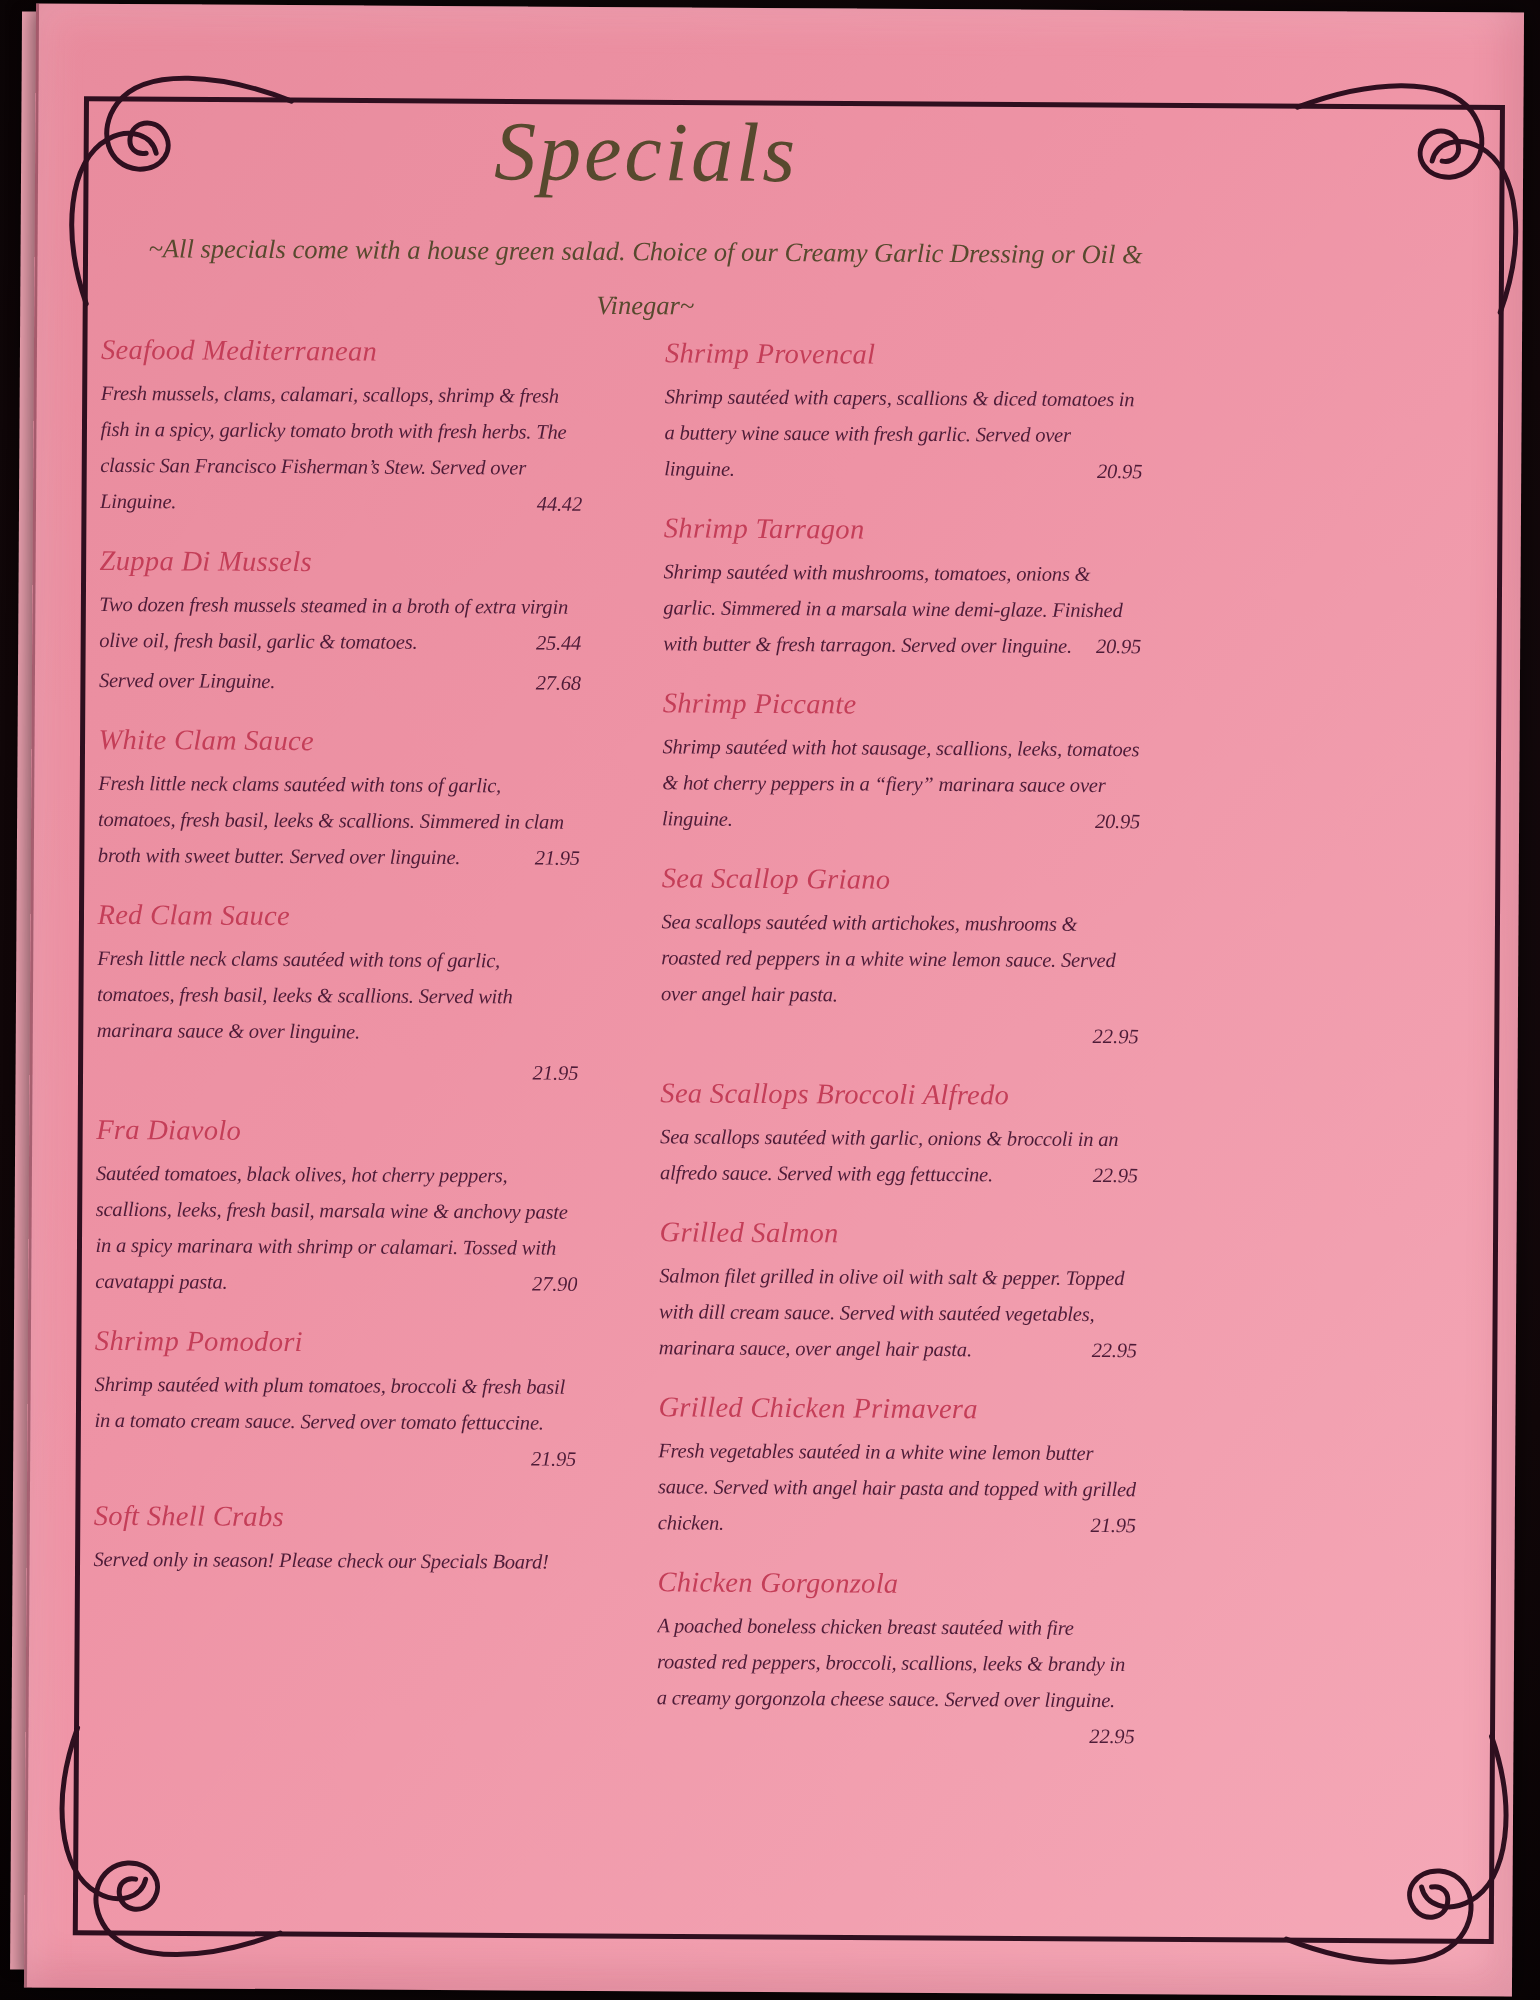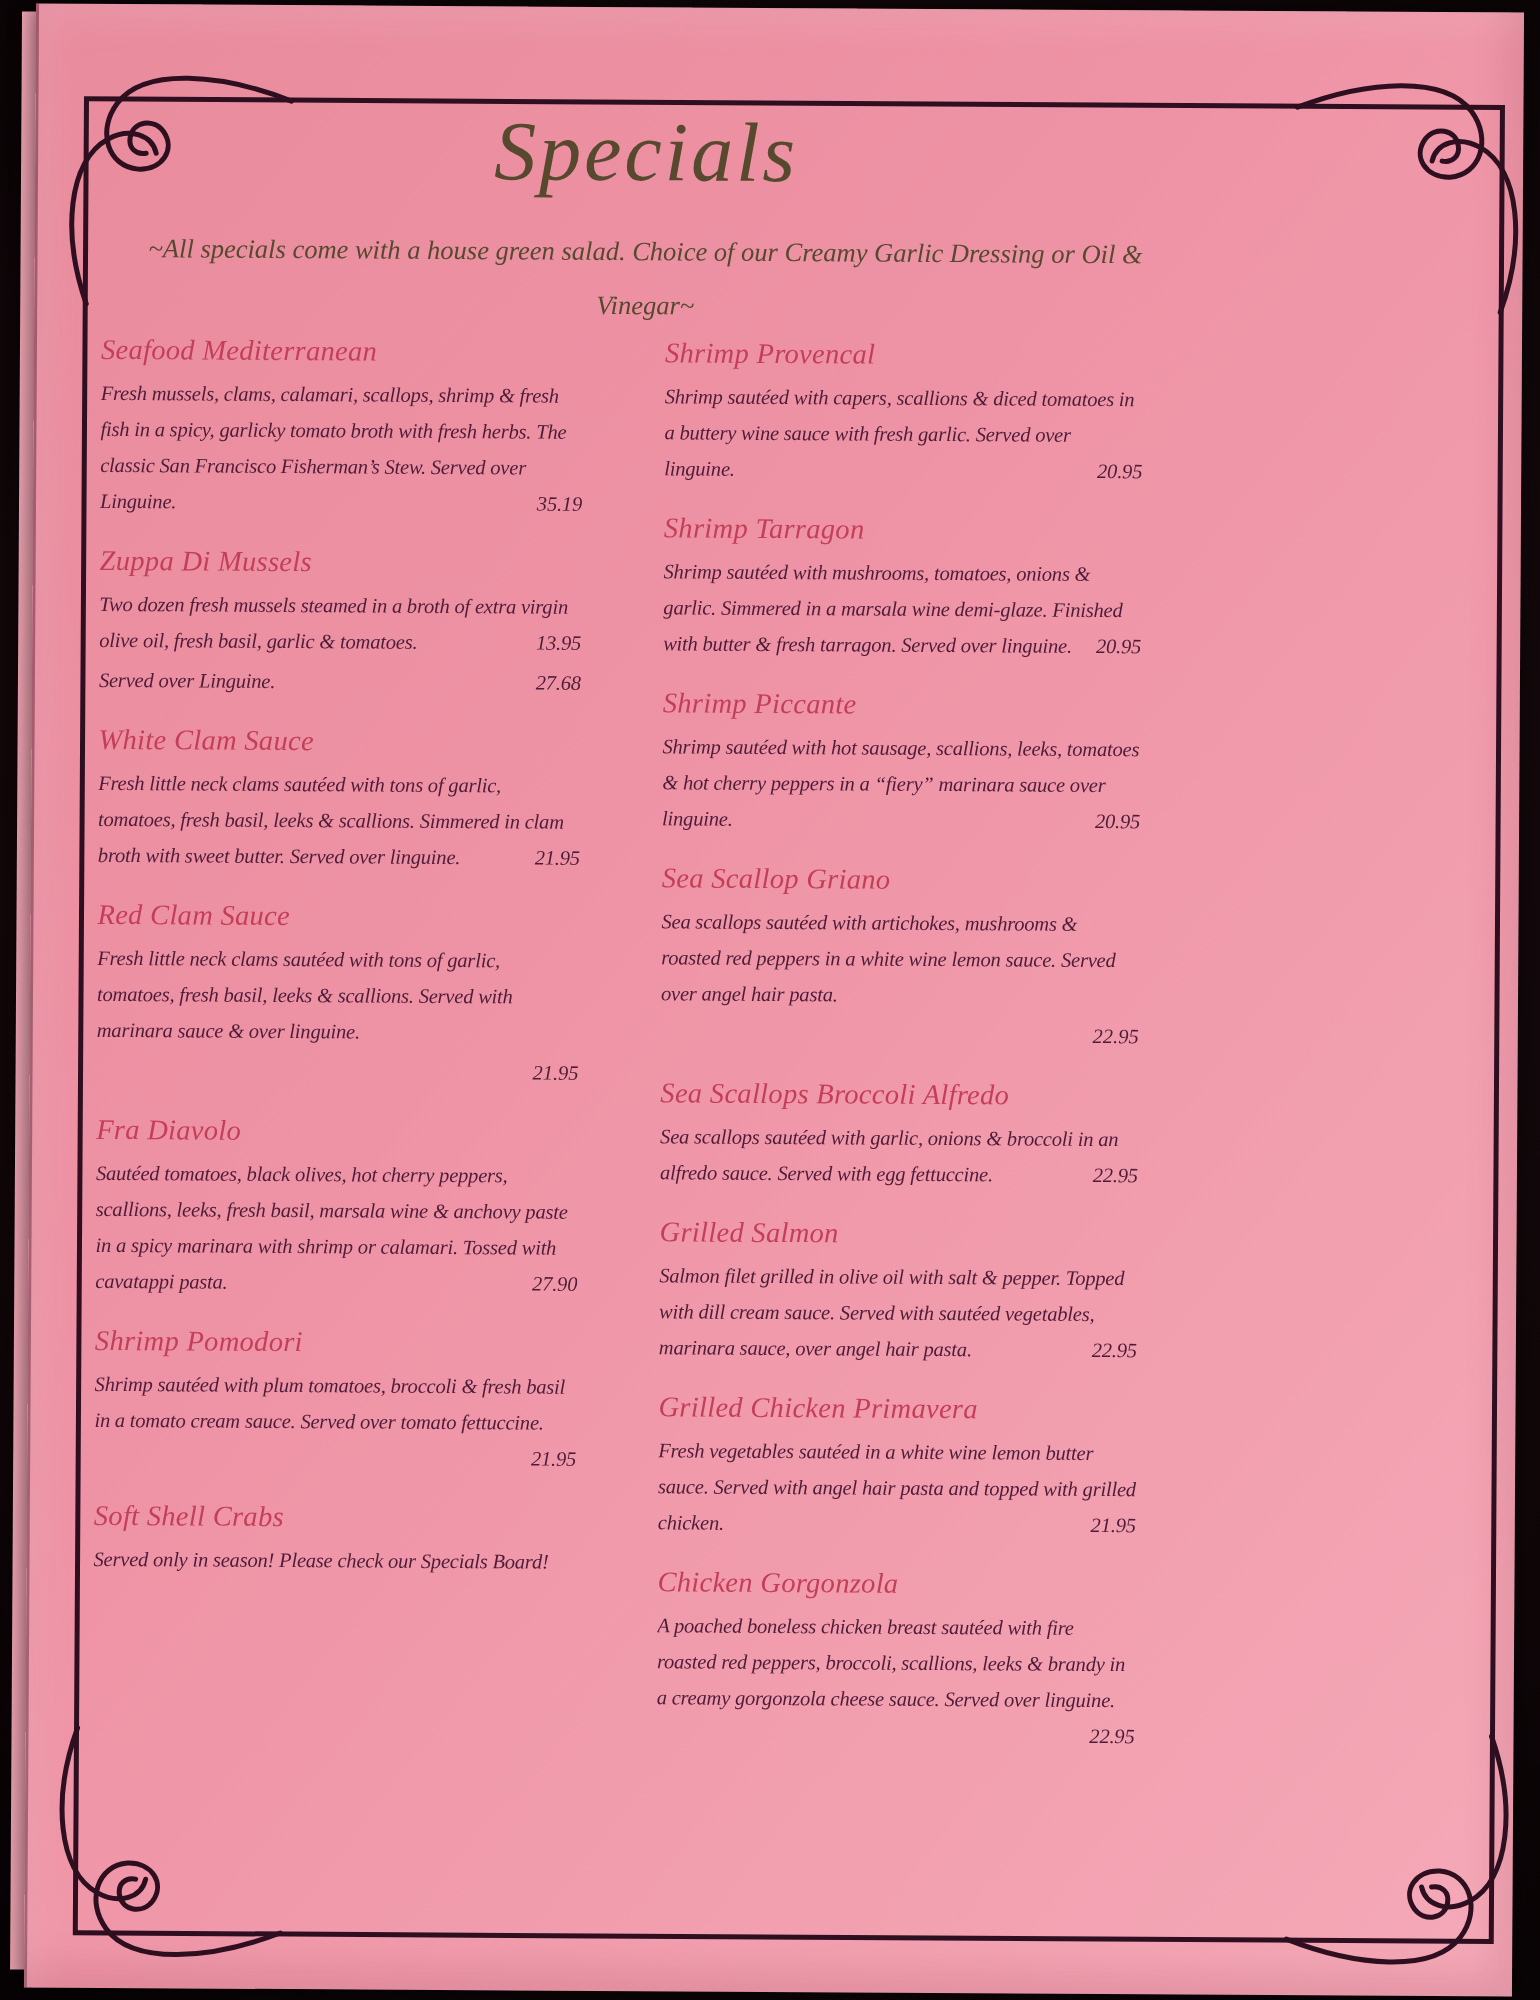--- a/index.html
+++ b/index.html
@@ -75,25 +75,25 @@
 
       <header class="menu-header">
         <h1 class="title">Specials</h1>
         <p class="subtitle">~All specials come with a house green salad. Choice of our Creamy Garlic Dressing or Oil &amp; Vinegar~</p>
       </header>
 
       <main class="cols">
         <div class="col col-left">
             <section class="item">
               <h3 class="item-name">Seafood Mediterranean</h3>
-              <p class="item-desc">Fresh mussels, clams, calamari, scallops, shrimp &amp; fresh fish in a spicy, garlicky tomato broth with fresh herbs. The classic San Francisco Fisherman’s Stew. Served over Linguine.<span class="price">35.19</span></p>
+              <p class="item-desc">Fresh mussels, clams, calamari, scallops, shrimp &amp; fresh fish in a spicy, garlicky tomato broth with fresh herbs. The classic San Francisco Fisherman’s Stew. Served over Linguine.<span class="price">44.42</span></p>
             </section>
             <section class="item">
               <h3 class="item-name">Zuppa Di Mussels</h3>
-              <p class="item-desc">Two dozen fresh mussels steamed in a broth of extra virgin olive oil, fresh basil, garlic &amp; tomatoes.<span class="price">13.95</span></p>
+              <p class="item-desc">Two dozen fresh mussels steamed in a broth of extra virgin olive oil, fresh basil, garlic &amp; tomatoes.<span class="price">25.44</span></p>
               <p class="item-desc">Served over Linguine.<span class="price">27.68</span></p>
             </section>
             <section class="item">
               <h3 class="item-name">White Clam Sauce</h3>
               <p class="item-desc">Fresh little neck clams sautéed with tons of garlic, tomatoes, fresh basil, leeks &amp; scallions. Simmered in clam broth with sweet butter. Served over linguine.<span class="price">21.95</span></p>
             </section>
             <section class="item">
               <h3 class="item-name">Red Clam Sauce</h3>
               <p class="item-desc">Fresh little neck clams sautéed with tons of garlic, tomatoes, fresh basil, leeks &amp; scallions. Served with marinara sauce &amp; over linguine.</p>
               <div class="price-line">21.95</div>

